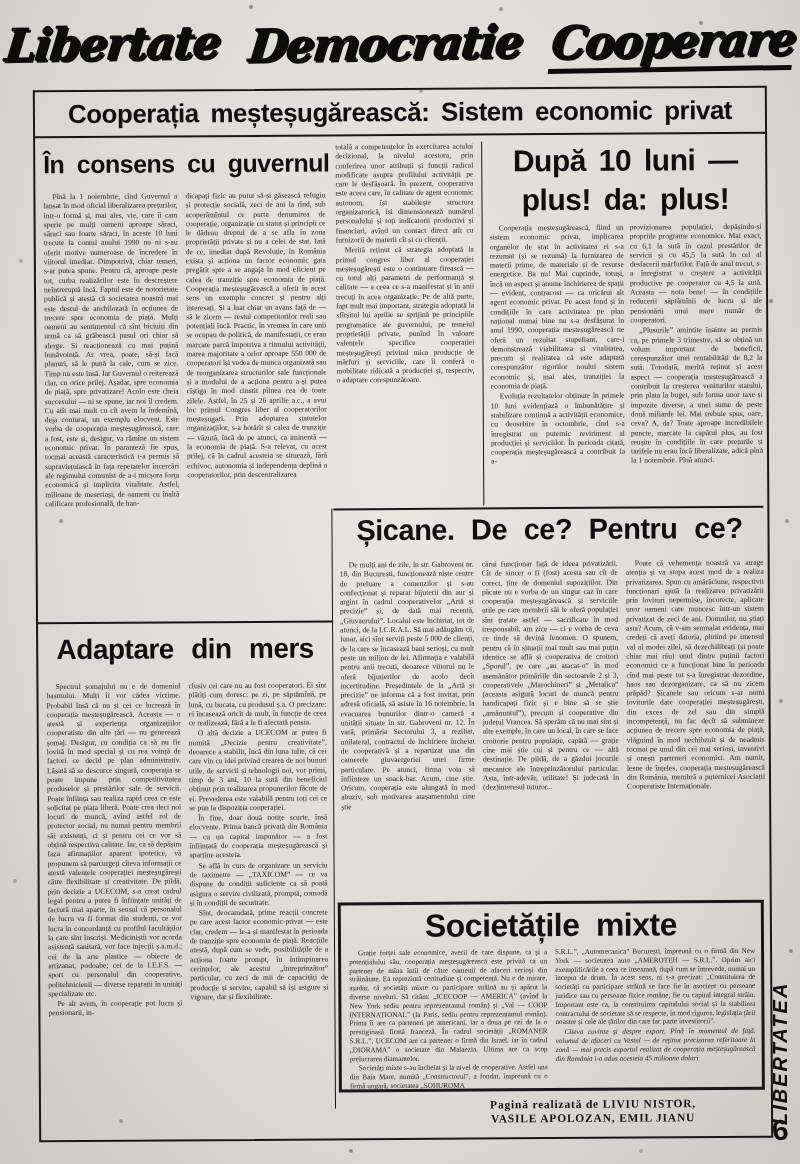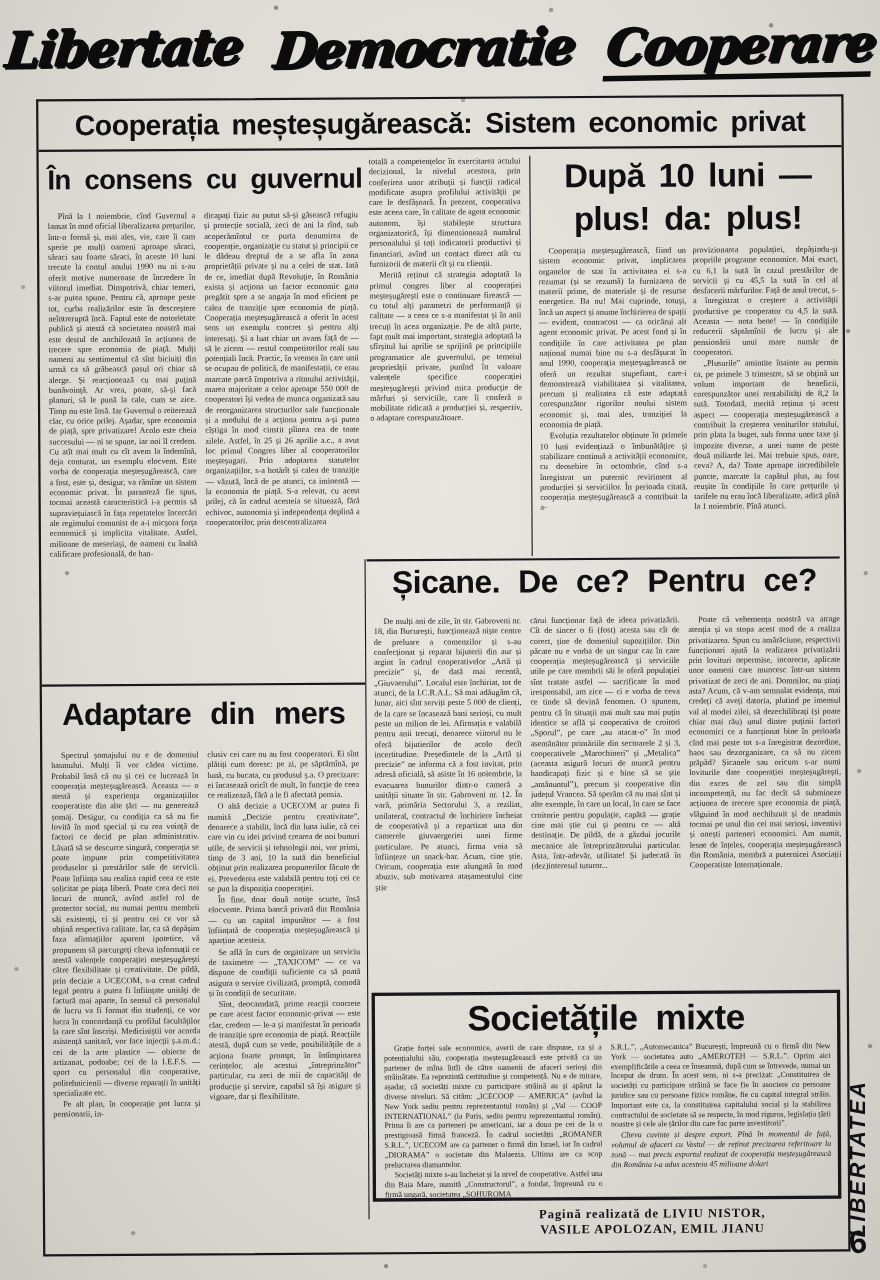--- a/index.html
+++ b/index.html
@@ -124,21 +124,21 @@
     </div>
   <div class="col s3">
       <p>Poate că vehemența noastră va atrage atenția și va stopa acest mod de a realiza privatizarea. Spun cu amărăciune, respectivii funcționari ajută la realizarea privatizării prin lovituri nepermise, incorecte, aplicate unor oameni care muncesc într-un sistem privatizat de zeci de ani. Domnilor, nu știați asta? Acum, că v-am semnalat evidența, mai credeți că aveți datoria, plutind pe imensul val al modei zilei, să dezechilibrați (și poate chiar mai rău) unul dintre puținii factori economici ce a funcționat bine în perioada cînd mai peste tot s-a înregistrat dezordine, haos sau dezorganizare, ca să nu zicem prăpăd? Șicanele sau oricum s-ar numi loviturile date cooperației meșteșugărești, din exces de zel sau din simplă incompetență, nu fac decît să submineze acțiunea de trecere spre economia de piață, vlăguind în mod nechibzuit și de neadmis tocmai pe unul din cei mai serioși, inventivi și onești parteneri economici. Am numit, lesne de înțeles, cooperația meșteșugărească din România, membră a puternicei Asociații Cooperatiste Internaționale.</p>
     </div>
   <div class="rule" style="left:294px;top:418px;width:1px;height:600px;"></div>
 
   <div class="rule" style="left:0;top:530px;width:294px;height:2px;"></div>
   <div class="head" id="adapt-head">Adaptare din mers</div>
   <div class="col a1">
       <p>Spectrul șomajului nu e de domeniul basmului. Mulți îi vor cădea victime. Probabil însă că nu și cei ce lucrează în cooperația meșteșugărească. Aceasta — o atestă și experiența organizațiilor cooperatiste din alte țări — nu generează șomaj. Desigur, cu condiția ca să nu fie lovită în mod special și cu rea voință de factori ce decid pe plan administrativ. Lăsată să se descurce singură, cooperația se poate impune prin competitivitatea produselor și prestărilor sale de servicii. Poate înființa sau realiza rapid ceea ce este solicitat pe piața liberă. Poate crea deci noi locuri de muncă, avînd astfel rol de protector social, nu numai pentru membrii săi existenți, ci și pentru cei ce vor să obțină respectiva calitate. Iar, ca să depășim faza afirmațiilor aparent ipotetice, vă propunem să parcurgeți cîteva informații ce atestă valențele cooperației meșteșugărești către flexibilitate și creativitate. De pildă, prin decizie a UCECOM, s-a creat cadrul legal pentru a putea fi înființate unități de factură mai aparte, în sensul că personalul de lucru va fi format din studenți, ce vor lucra în concordanță cu profilul facultăților la care sînt înscriși. Mediciniștii vor acorda asistență sanitară, vor face injecții ș.a.m.d.; cei de la arte plastice — obiecte de artizanat, podoabe; cei de la I.E.F.S. — sport cu personalul din cooperative, politehnicienii — diverse reparații în unități specializate etc.</p>
-      <p>Pe alt plan, în cooperație pot lucra și pensionarii, in-</p>
+      <p>Pe alt avem, în cooperație pot lucra și pensionarii, in-</p>
     </div>
   <div class="col a2 cont">
       <p>clusiv cei care nu au fost cooperatori. Ei sînt plătiți cum doresc: pe zi, pe săptămînă, pe lună, cu bucata, cu produsul ș.a. O precizare: ei încasează oricît de mult, în funcție de ceea ce realizează, fără a le fi afectată pensia.</p>
       <p>O altă decizie a UCECOM ar putea fi numită „Decizie pentru creativitate”, deoarece a stabilit, încă din luna iulie, că cei care vin cu idei privind crearea de noi bunuri utile, de servicii și tehnologii noi, vor primi, timp de 3 ani, 10 la sută din beneficiul obținut prin realizarea propunerilor făcute de ei. Prevederea este valabilă pentru toți cei ce se pun la dispoziția cooperației.</p>
       <p>În fine, doar două notițe scurte, însă elocvente. Prima bancă privată din România — cu un capital impunător — a fost înființată de cooperația meșteșugărească și aparține acesteia.</p>
       <p>Se află în curs de organizare un serviciu de taximetre — „TAXICOM” — ce va dispune de condiții suficiente ca să poată asigura o servire civilizată, promptă, comodă și în condiții de securitate.</p>
       <p>Sînt, deocamdată, prime reacții concrete pe care acest factor economic-privat — este clar, credem — le-a și manifestat în perioada de tranziție spre economia de piață. Reacțiile atestă, după cum se vede, posibilitățile de a acționa foarte prompt, în întîmpinarea cerințelor, ale acestui „întreprinzător” particular, cu zeci de mii de capacități de producție și servire, capabil să își asigure și vigoare, dar și flexibilitate.</p>
     </div>
 
   <div id="mixte-box">

